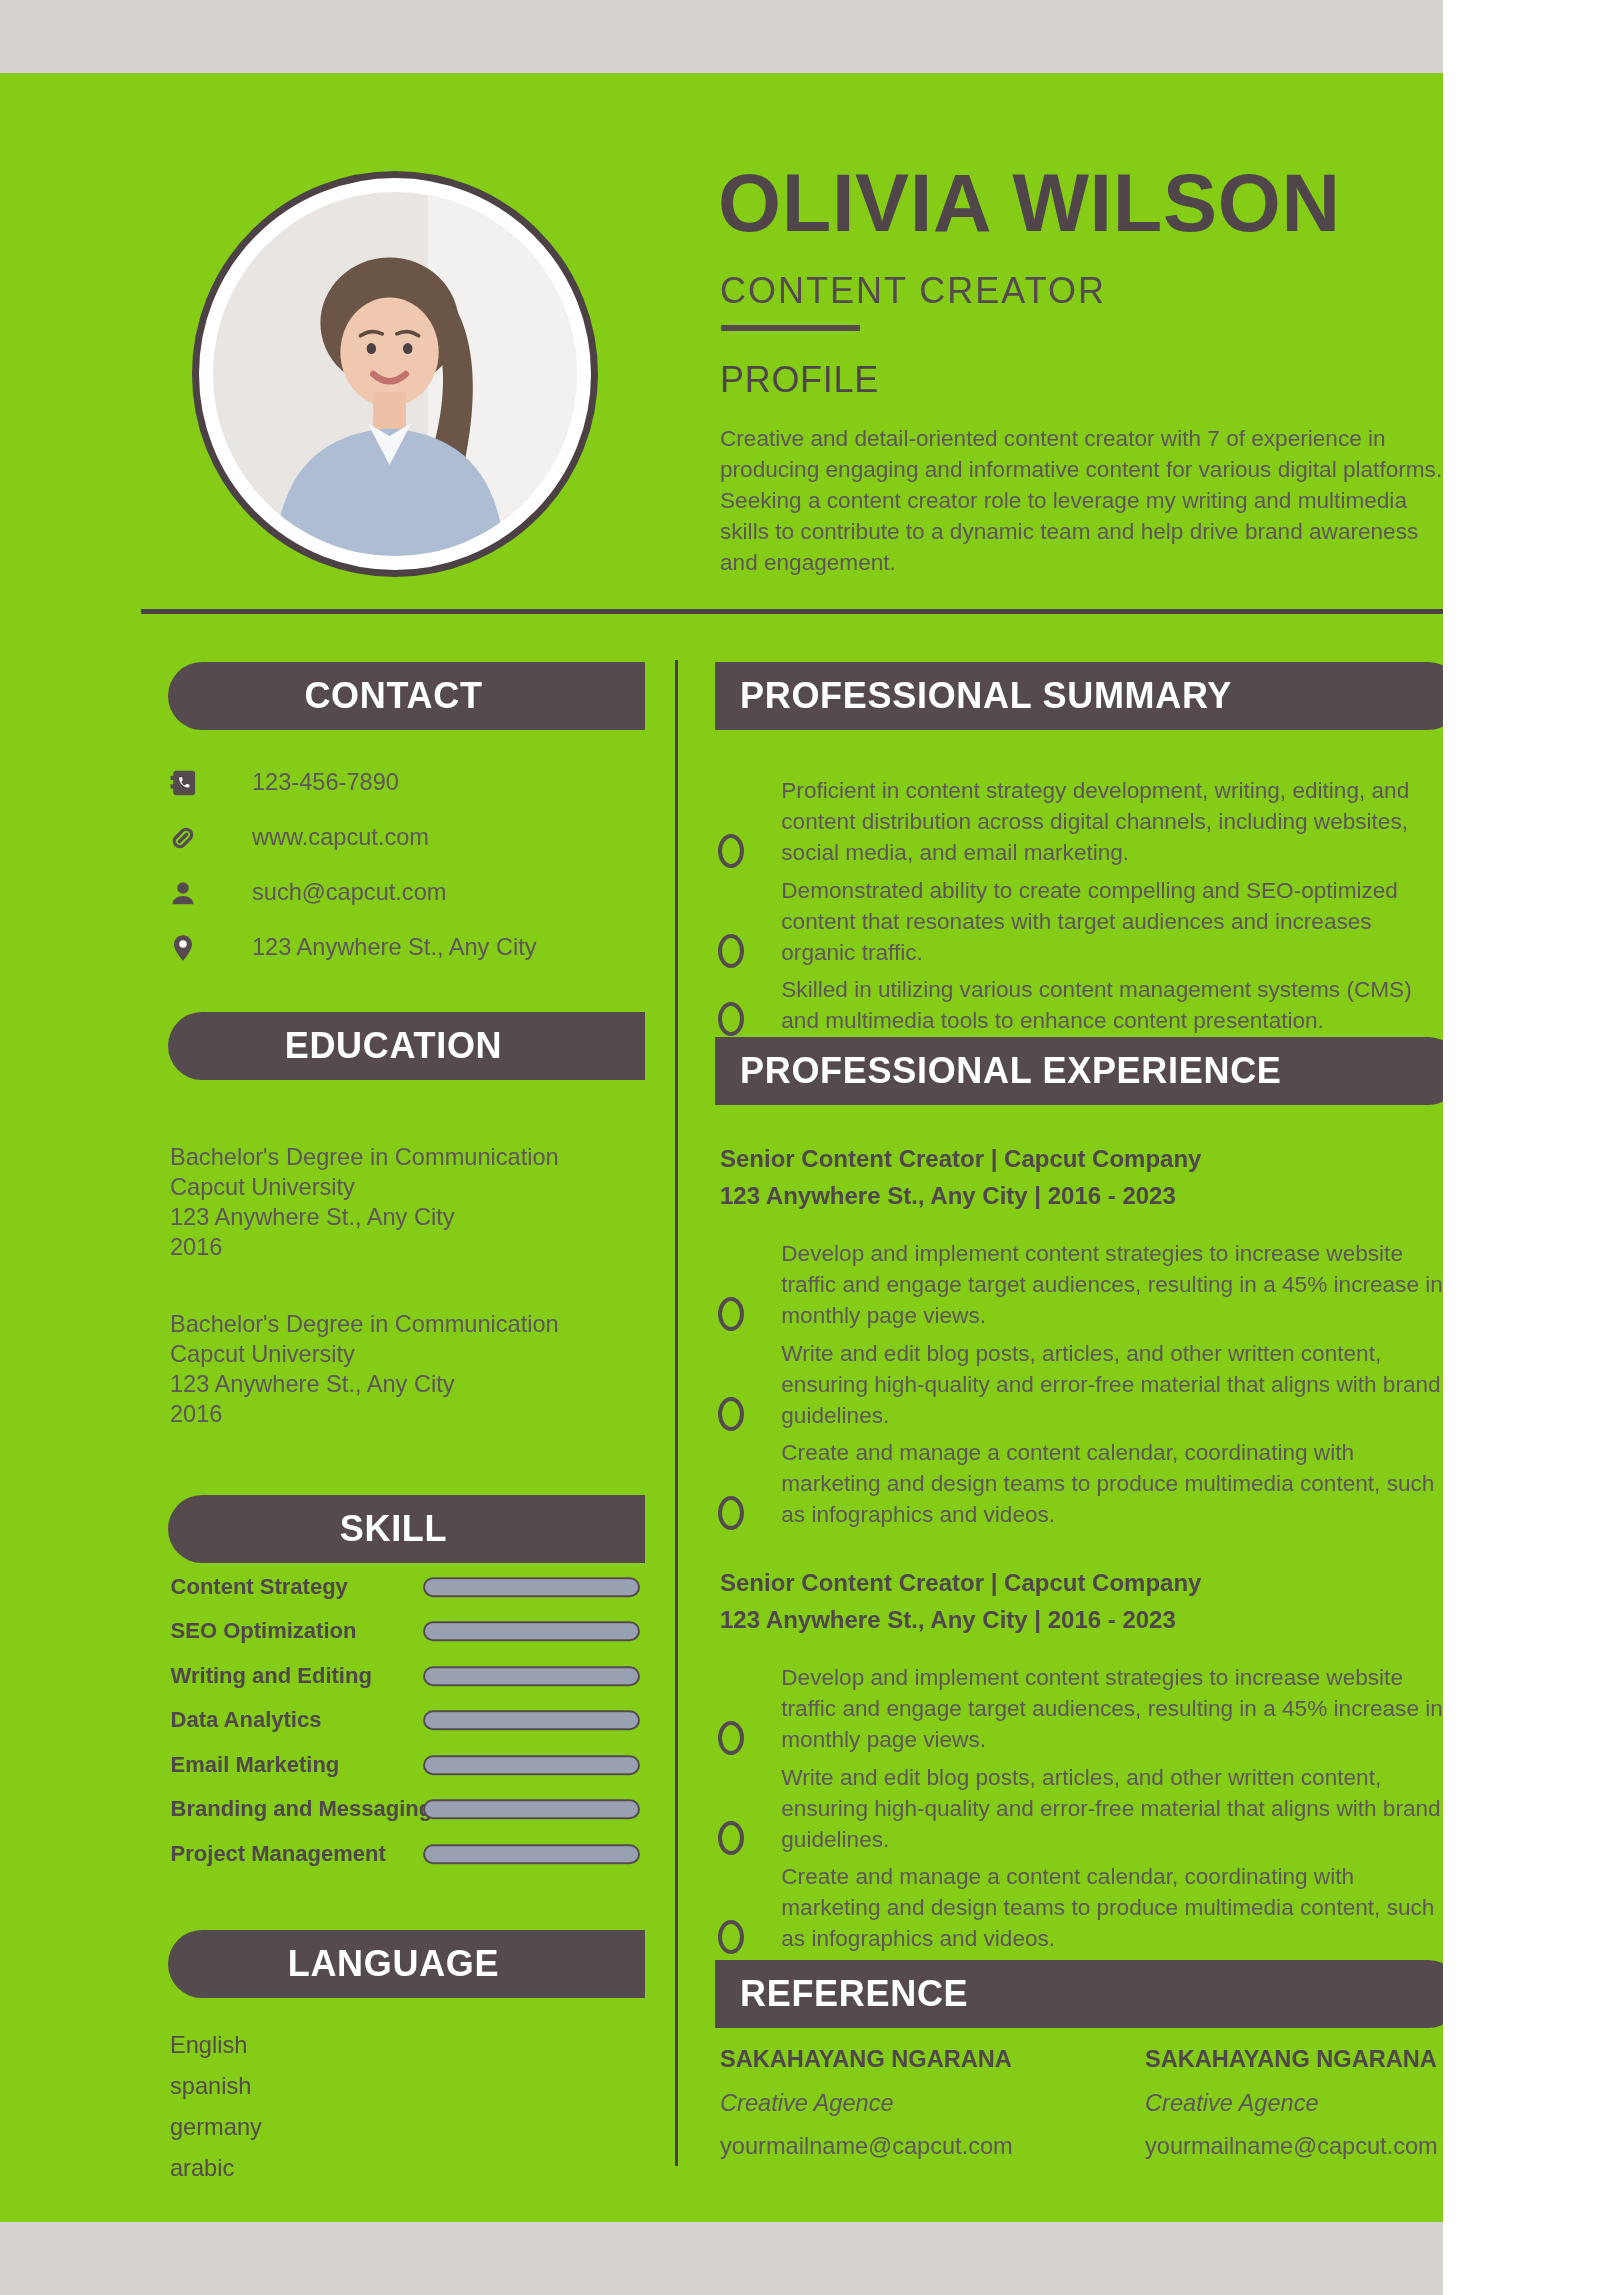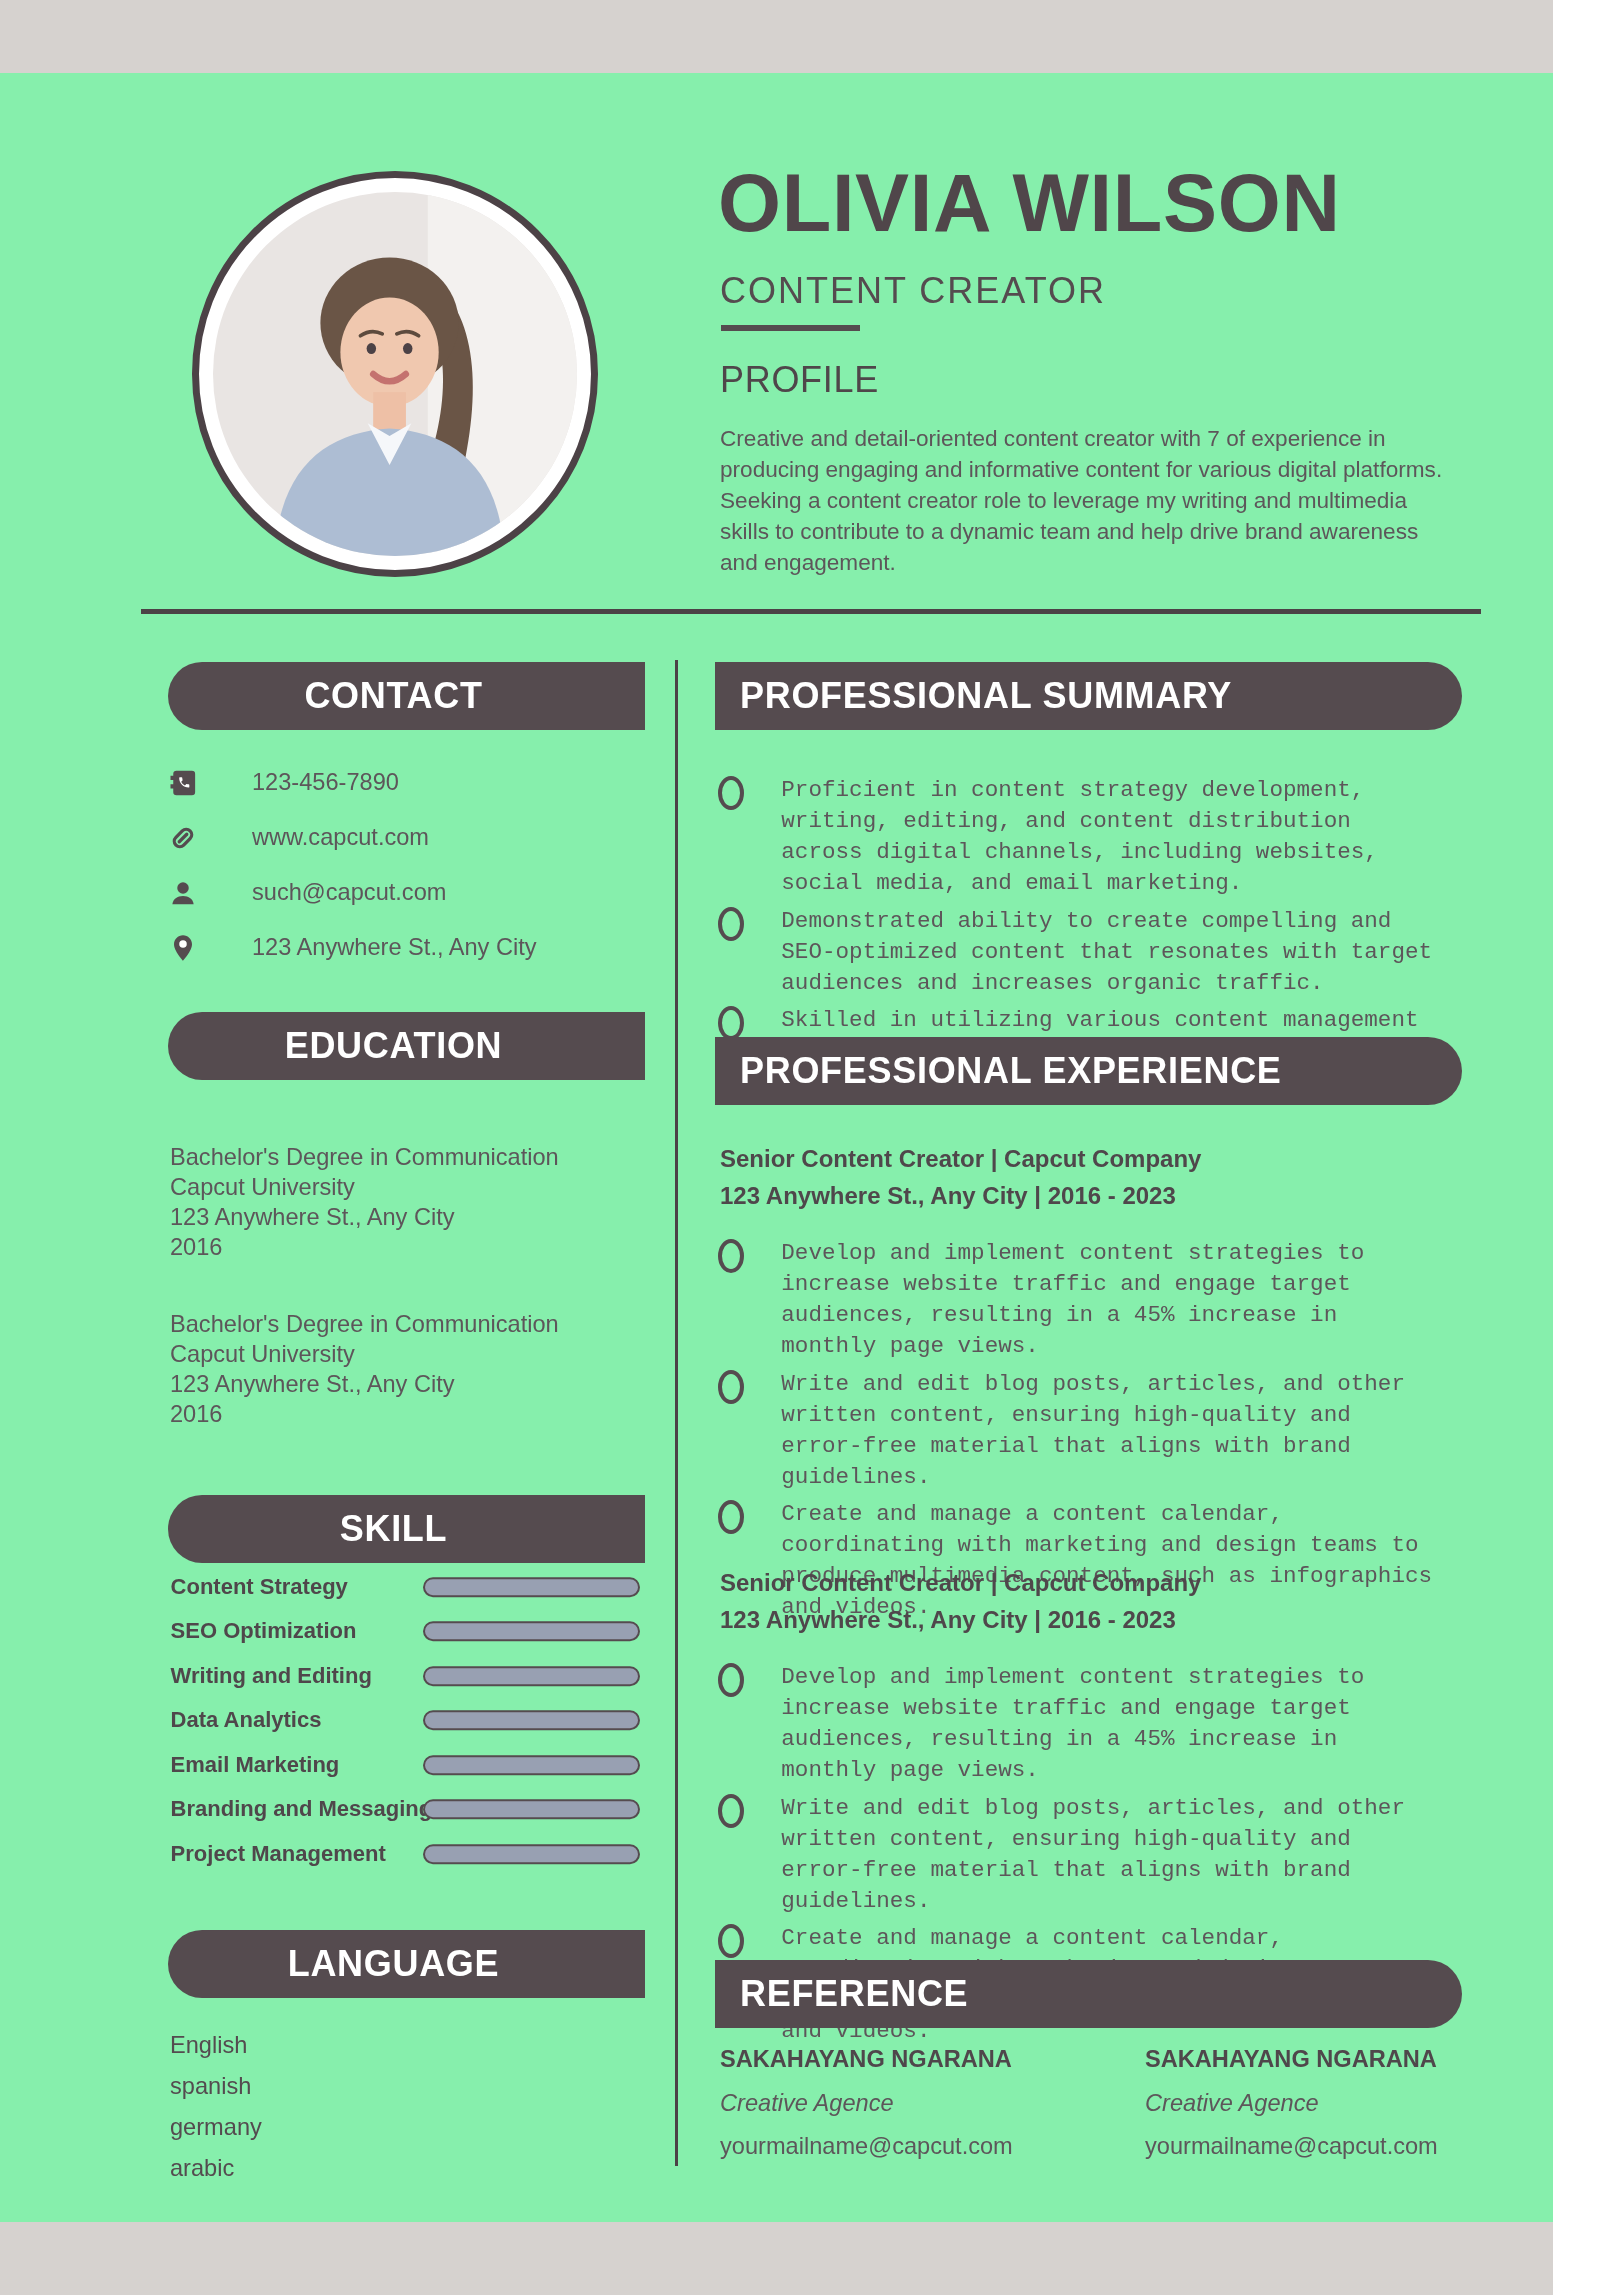--- a/index.html
+++ b/index.html
@@ -6,21 +6,21 @@
     --dark:#554b4f;
     --line:#4c4246;
     --body:#5d565a;
     --heading:#4f464a;
     --beige:#d6d2cf;
     --track:#98a0b2;
   }
   *{margin:0;padding:0;box-sizing:border-box;}
   html,body{background:#fff;}
   .page{
-    position:relative;width:1553px;height:2295px;background:#86efac;overflow:hidden;
+    position:relative;width:1443px;height:2295px;background:#84cc16;overflow:hidden;
     font-family:"Liberation Sans", sans-serif;color:var(--body);
   }
   .topbar{position:absolute;left:0;top:0;width:1623px;height:73px;background:var(--beige);}
   .bottombar{position:absolute;left:0;top:2222px;width:1623px;height:74px;background:var(--beige);}
 
   
   .photo-ring{
     position:absolute;left:192px;top:171px;width:406px;height:406px;
     border:7.9px solid var(--line);border-radius:50%;background:#fff;
     display:flex;align-items:center;justify-content:center;
@@ -57,21 +57,21 @@
   .skill-row{position:absolute;left:168px;width:477px;height:44px;display:flex;align-items:center;}
   .skill-label{margin-left:2.6px;font-size:22px;font-weight:bold;color:#4f474b;white-space:nowrap;}
   .skill-bar{position:absolute;left:255px;top:50%;transform:translateY(-50%);width:217px;height:19.6px;
     border:2.6px solid var(--dark);border-radius:12.4px;background:var(--track);overflow:hidden;}
   .skill-fill{height:100%;background:var(--dark);border-radius:8.5px;}
 
   .lang-list{position:absolute;left:170px;top:2025px;width:458px;font-size:23.6px;line-height:41px;color:#544b4f;}
 
   
   .bullets{position:absolute;left:715px;width:747px;}
-  .bullet-row{display:flex;align-items:flex-start;margin-bottom:6.5px;font-family:Liberation Mono, monospace;}
+  .bullet-row{display:flex;align-items:flex-end;margin-bottom:6.5px;}
   .bullet-dot{flex:0 0 auto;width:26px;height:34px;border:4.6px solid var(--dark);border-radius:50%;margin:1.3px 0 0 3.3px;}
   .bullet-text{margin-left:37px;width:664px;font-size:22.6px;line-height:31px;color:var(--body);}
 
   .job-head{position:absolute;left:720px;width:739px;font-size:24px;font-weight:bold;line-height:37px;color:#4f474b;white-space:nowrap;}
 
   .refs{position:absolute;left:720px;top:2046px;width:746px;}
   .ref-col{position:absolute;top:0;width:340px;}
   .ref-col.c0{left:0;}
   .ref-col.c1{left:425px;}
   .ref-name{font-size:23.6px;font-weight:bold;color:#4f474b;white-space:nowrap;}

